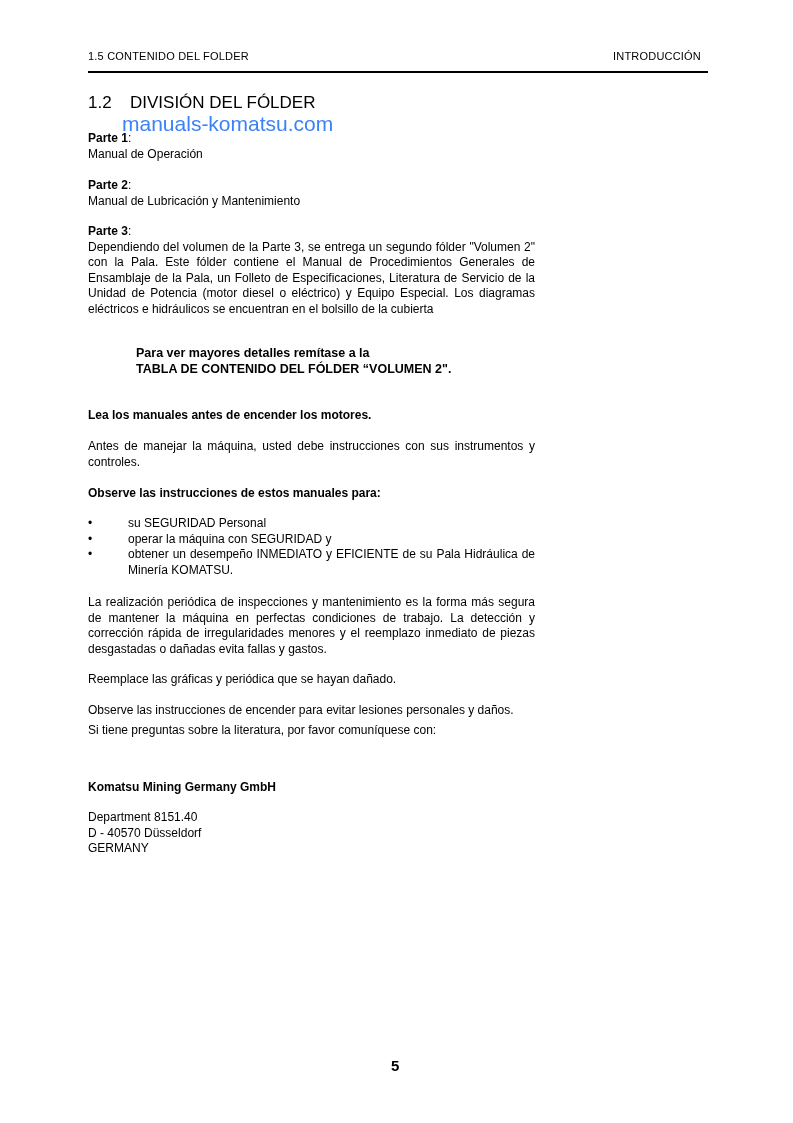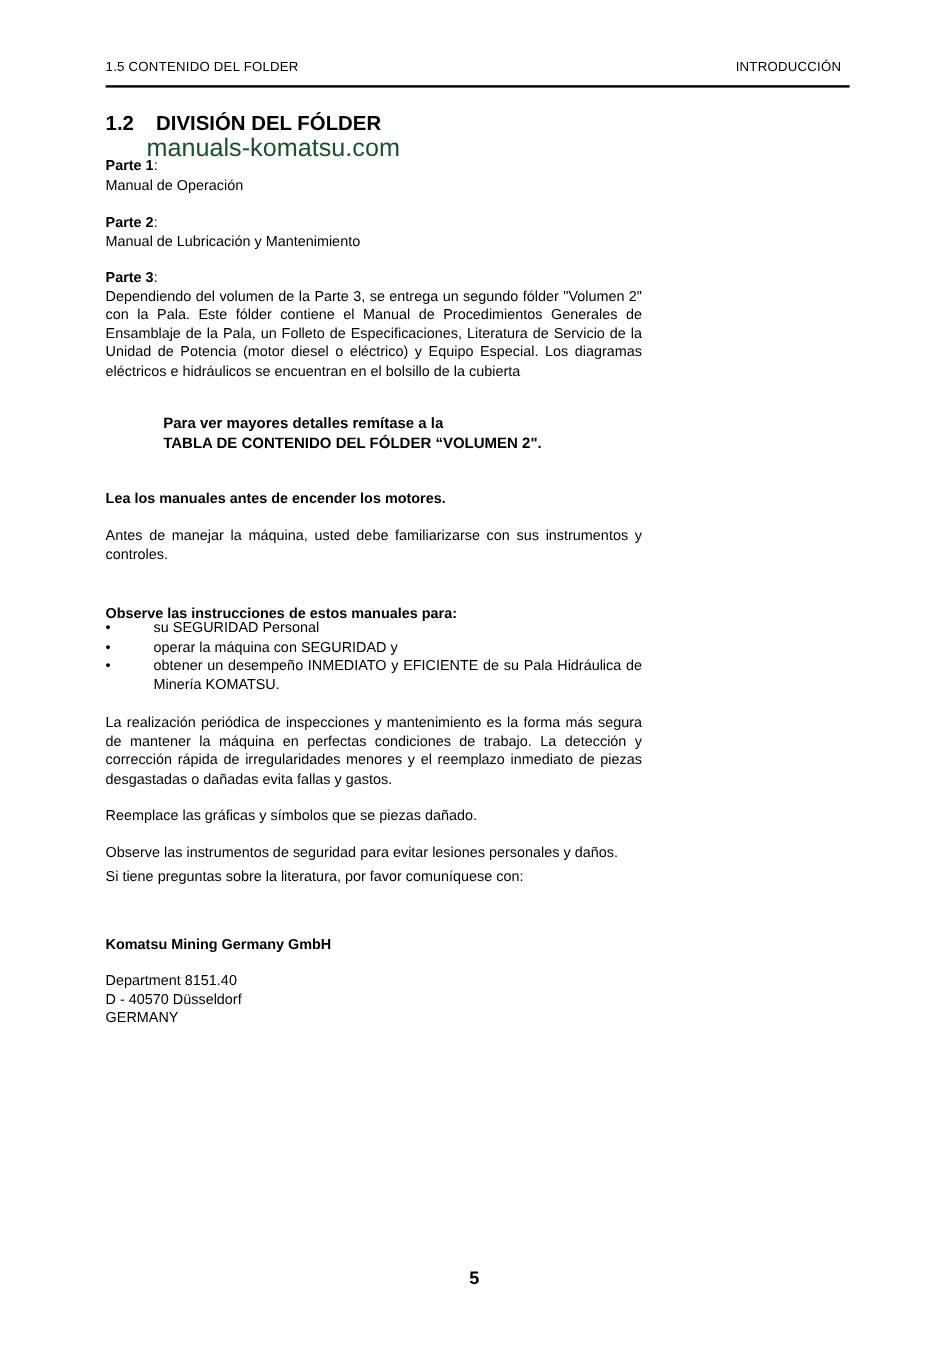--- a/index.html
+++ b/index.html
@@ -1,23 +1,23 @@
 <!DOCTYPE html>
 <html><head>
   <meta charset="utf-8">
   <style>
     html, body { margin: 0; padding: 0; background: #ffffff; }
     body { width: 793px; height: 1123px; position: relative; overflow: hidden; font-family: "Liberation Sans", sans-serif; color: #000; }
     .hdr { position: absolute; top: 50px; font-size: 11px; letter-spacing: 0.2px; }
     .hdr-left { left: 88px; }
     .hdr-right { right: 92px; }
     .hdr-rule { position: absolute; left: 88px; width: 620px; top: 71px; height: 0; border-top: 2px solid #000; }
-    .title { position: absolute; left: 88px; top: 93px; font-size: 17px; font-weight: bold; }
+    .title { position: absolute; left: 88px; top: 93px; font-size: 17px; font-weight: normal; }
     .title .num { display: inline-block; width: 42px; }
-    .watermark { position: absolute; left: 122px; top: 112px; font-size: 21px; color: #14532d; }
+    .watermark { position: absolute; left: 122px; top: 112px; font-size: 21px; color: #3b82f6; }
     .block { position: absolute; left: 88px; width: 447px; font-size: 12px; line-height: 15.5px; }
     .j { text-align: justify; text-align-last: left; }
     .b { font-weight: bold; }
     .note { position: absolute; left: 126px; top: 346px; font-size: 12.5px; font-weight: bold; line-height: 15.5px; margin-left: 10px; }
     ul.bul { list-style: none; margin: 0; padding: 0; }
     ul.bul li { position: relative; padding-left: 40px; text-align: justify; text-align-last: left; }
     ul.bul li .dot { position: absolute; left: 0; top: 0; }
     .pageno { position: absolute; left: 391px; top: 1057px; font-size: 15px; font-weight: bold; }
   </style>
 </head>
@@ -48,37 +48,37 @@
   <div class="j">Dependiendo del volumen de la Parte 3, se entrega un segundo fólder "Volumen 2" con la Pala. Este fólder contiene el Manual de Procedimientos Generales de Ensamblaje de la Pala, un Folleto de Especificaciones, Literatura de Servicio de la Unidad de Potencia (motor diesel o eléctrico) y Equipo Especial. Los diagramas eléctricos e hidráulicos se encuentran en el bolsillo de la cubierta</div>
 </div>
 
 <div class="note">
   <div>Para ver mayores detalles remítase a la</div>
   <div>TABLA DE CONTENIDO DEL FÓLDER “VOLUMEN 2".</div>
 </div>
 
 <div class="block b" style="top:408px;">Lea los manuales antes de encender los motores.</div>
 
-<div class="block j" style="top:439px;">Antes de manejar la máquina, usted debe familiarizarse con sus instrumentos y controles.</div>
+<div class="block j" style="top:439px;">Antes de manejar la máquina, usted debe instrucciones con sus instrumentos y controles.</div>
 
-<div class="block b" style="top:486px;margin-top:18px;">Observe las instrucciones de estos manuales para:</div>
+<div class="block b" style="top:486px;">Observe las instrucciones de estos manuales para:</div>
 
 <div class="block" style="top:516px;">
   <ul class="bul">
     <li><span class="dot">•</span><span>su SEGURIDAD Personal</span></li>
     <li><span class="dot">•</span><span>operar la máquina con SEGURIDAD y</span></li>
     <li><span class="dot">•</span><span>obtener un desempeño INMEDIATO y EFICIENTE de su Pala Hidráulica de Minería KOMATSU.</span></li>
   </ul>
 </div>
 
 <div class="block j" style="top:595px;">La realización periódica de inspecciones y mantenimiento es la forma más segura de mantener la máquina en perfectas condiciones de trabajo. La detección y corrección rápida de irregularidades menores y el reemplazo inmediato de piezas desgastadas o dañadas evita fallas y gastos.</div>
 
-<div class="block" style="top:672px;">Reemplace las gráficas y símbolos que se piezas dañado.</div>
+<div class="block" style="top:672px;">Reemplace las gráficas y periódica que se hayan dañado.</div>
 
-<div class="block j" style="top:703px;">Observe las instrumentos de seguridad para evitar lesiones personales y daños.</div>
+<div class="block j" style="top:703px;">Observe las instrucciones de encender para evitar lesiones personales y daños.</div>
 
 <div class="block" style="top:723px;">Si tiene preguntas sobre la literatura, por favor comuníquese con:</div>
 
 <div class="block b" style="top:780px;">Komatsu Mining Germany GmbH</div>
 
 <div class="block" style="top:810px;">
   <div>Department 8151.40</div>
   <div>D - 40570 Düsseldorf</div>
   <div>GERMANY</div>
 </div>

